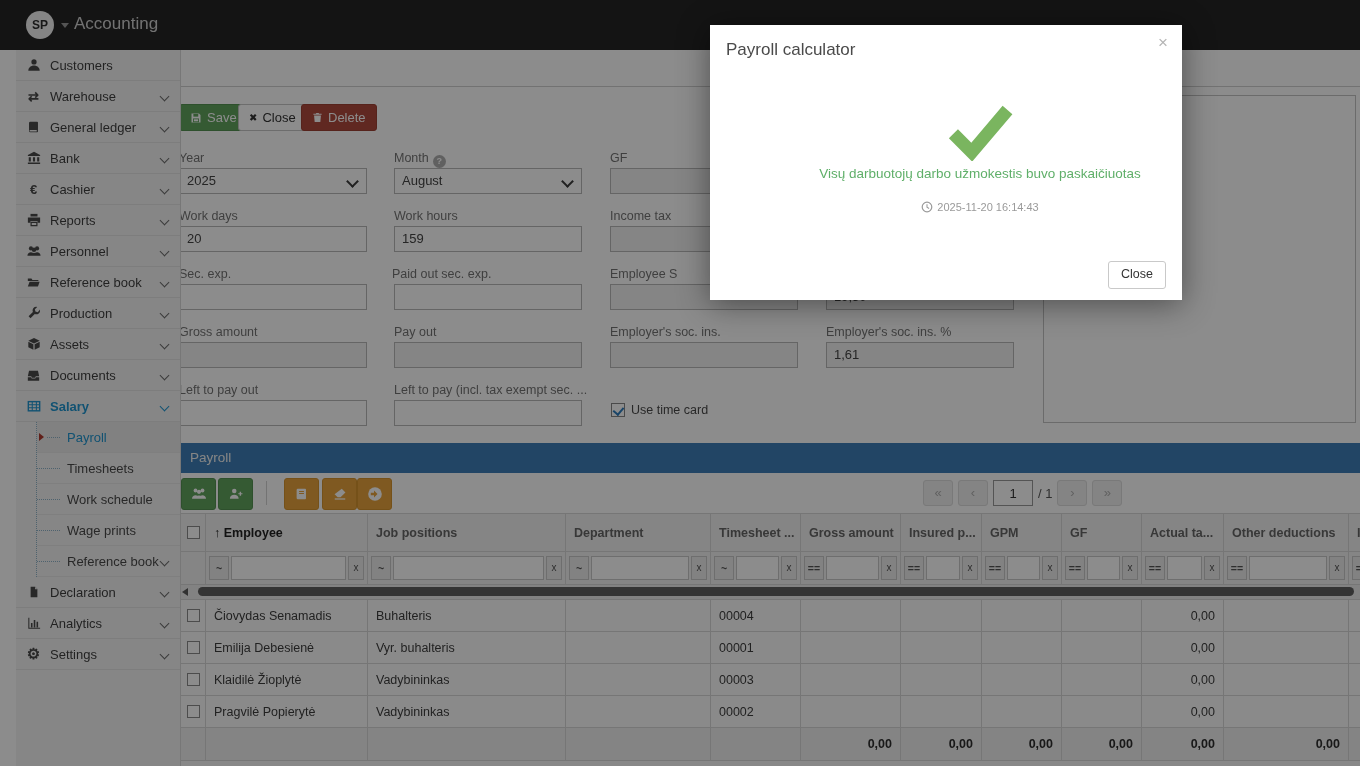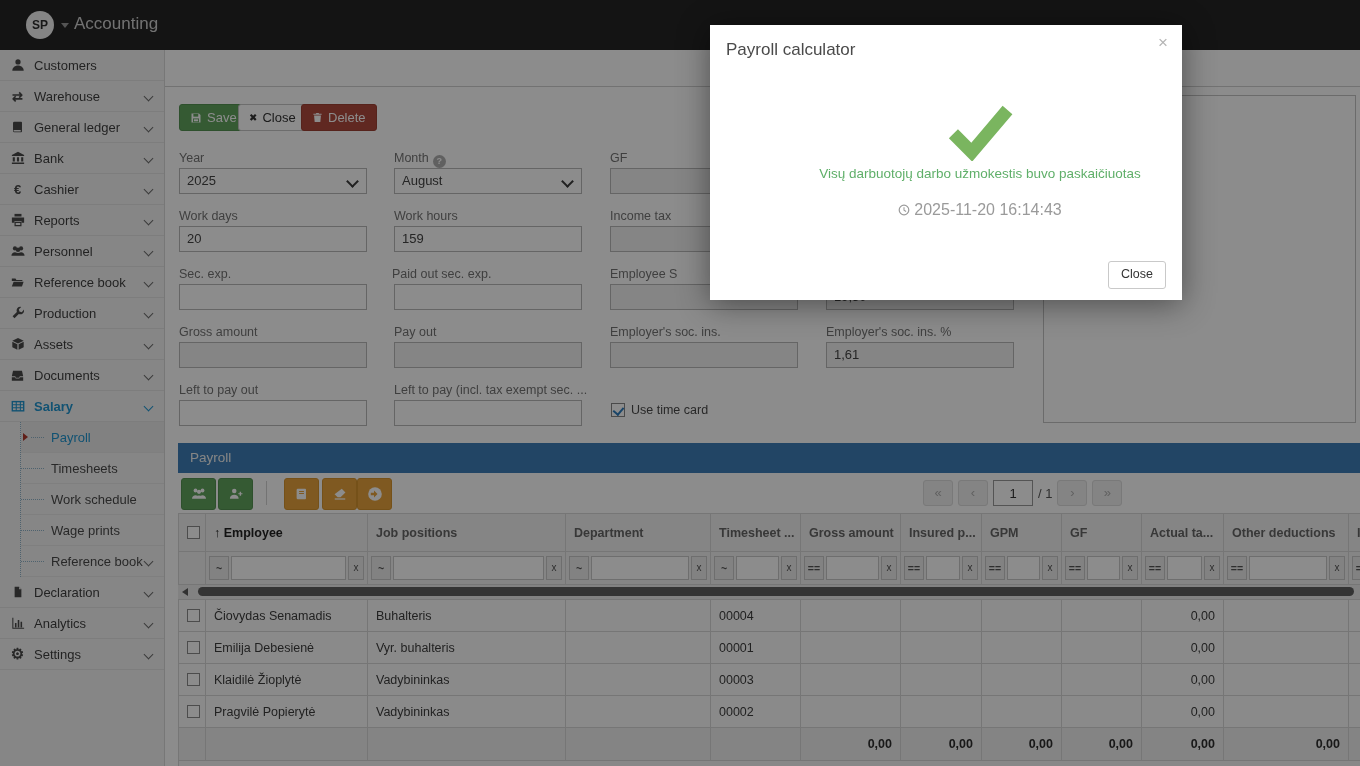--- a/index.html
+++ b/index.html
@@ -9,21 +9,21 @@
   .navbar{position:absolute;left:0;top:0;width:1360px;height:50px;background:#262626;z-index:2;}
   .logo-circle{position:absolute;left:26px;top:11px;width:28px;height:28px;border-radius:50%;
        background:#f2f2f2;color:#2e2e2e;font-weight:bold;font-size:12px;text-align:center;line-height:28px;}
   .logo-caret{position:absolute;left:61px;top:23px;width:0;height:0;
        border-left:4px solid transparent;border-right:4px solid transparent;border-top:5px solid #9a9a9a;}
   .app-title{position:absolute;left:74px;top:14px;font-size:17px;color:#cfcfcf;}
   .nav-right{position:absolute;right:8px;top:0;height:50px;display:flex;align-items:center;gap:16px;color:#b5b5b5;}
   .nav-invite{display:flex;align-items:center;gap:6px;font-size:13px;cursor:pointer;}
   .nav-ic svg{display:block;}
   
-  .sidebar{position:absolute;left:0;top:50px;width:165px;height:716px;background:#f5f5f5;
+  .sidebar{position:absolute;left:16px;top:50px;width:165px;height:716px;background:#f5f5f5;
        border-right:1px solid #d9d9d9;box-sizing:border-box;z-index:2;}
   .si{position:relative;height:30px;border-bottom:1px solid #e3e3e3;display:flex;align-items:center;
       padding-left:9px;cursor:pointer;color:#3f3f3f;}
   .si-ic{width:17px;height:16px;margin-right:8px;display:flex;align-items:center;justify-content:center;
       font-size:13px;font-weight:bold;color:#4a4a4a;flex:none;}
   .si-lb{font-size:13px;white-space:nowrap;}
   .chev{position:absolute;right:12px;top:12px;width:6px;height:6px;
       border-right:1.6px solid #6b6b6b;border-bottom:1.6px solid #6b6b6b;transform:rotate(45deg);}
   .si.active .si-lb{color:#2196d0;font-weight:bold;}
   .si.active .chev{border-color:#2196d0;}
@@ -94,21 +94,21 @@
       border-bottom:4px solid transparent;border-right:6px solid #5a5a5a;}
   .hs-thumb{position:absolute;left:20px;top:2px;width:1156px;height:9px;border-radius:5px;background:#606060;}
   
   .overlay{position:absolute;left:0;top:0;width:1360px;height:766px;background:rgba(0,0,0,0.45);z-index:5;}
   .modal{position:absolute;left:710px;top:25px;width:472px;height:275px;background:#fff;z-index:10;
       box-shadow:0 4px 30px rgba(0,0,0,0.45);}
   .modal-title{position:absolute;left:16px;top:15px;font-size:17px;color:#4a4a4a;}
   .modal-x{position:absolute;right:14px;top:8px;font-size:17px;color:#b5b5b5;cursor:pointer;}
   .modal-check{position:absolute;left:237px;top:78px;}
   .modal-msg{position:absolute;left:0;top:141px;width:540px;text-align:center;font-size:13.5px;color:#5faf69;}
-  .modal-ts{position:absolute;left:0;top:176px;width:540px;text-align:center;font-size:16px;color:#9a9a9a;
+  .modal-ts{position:absolute;left:0;top:176px;width:540px;text-align:center;font-size:11px;color:#9a9a9a;
       display:flex;align-items:center;justify-content:center;gap:4px;}
   .modal-close-btn{position:absolute;right:16px;top:236px;height:26px;padding:0 12px;background:#fff;
       border:1px solid #c9c9c9;border-radius:3px;font-size:12.5px;color:#333;line-height:24px;cursor:pointer;}
 </style>
 </head>
 <body>
 
 <div id="app">
 
   <div class="navbar">

